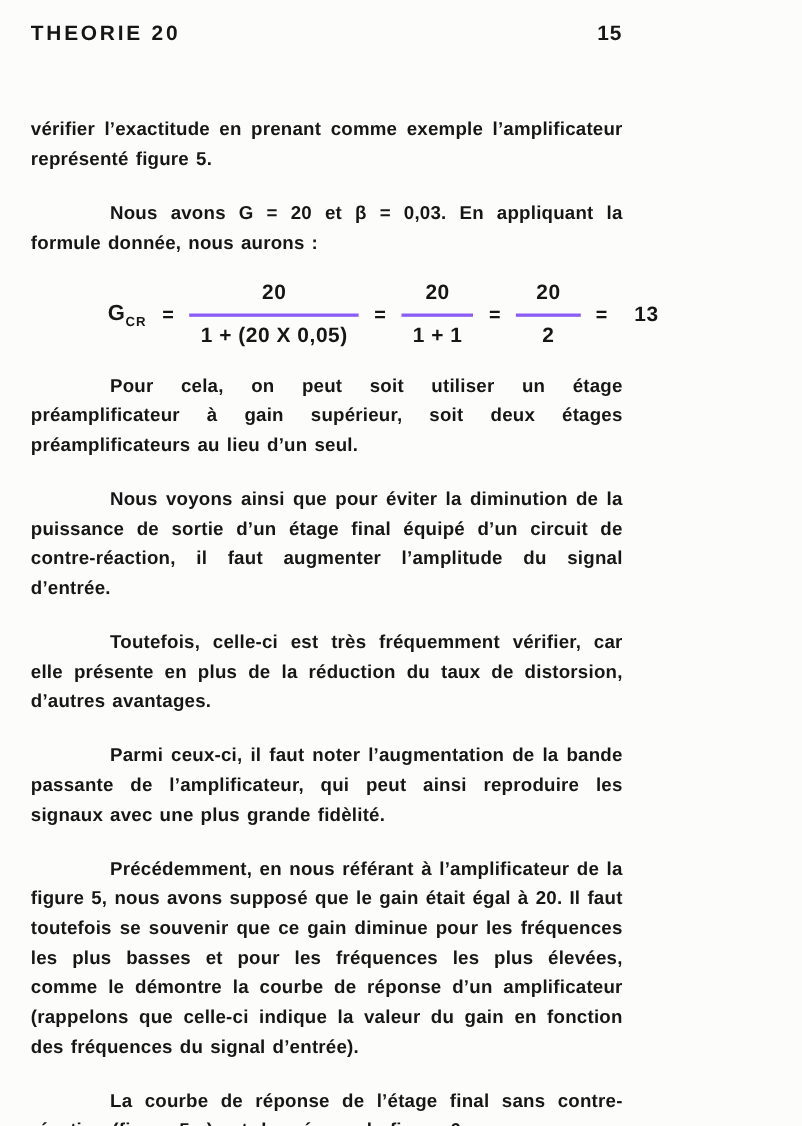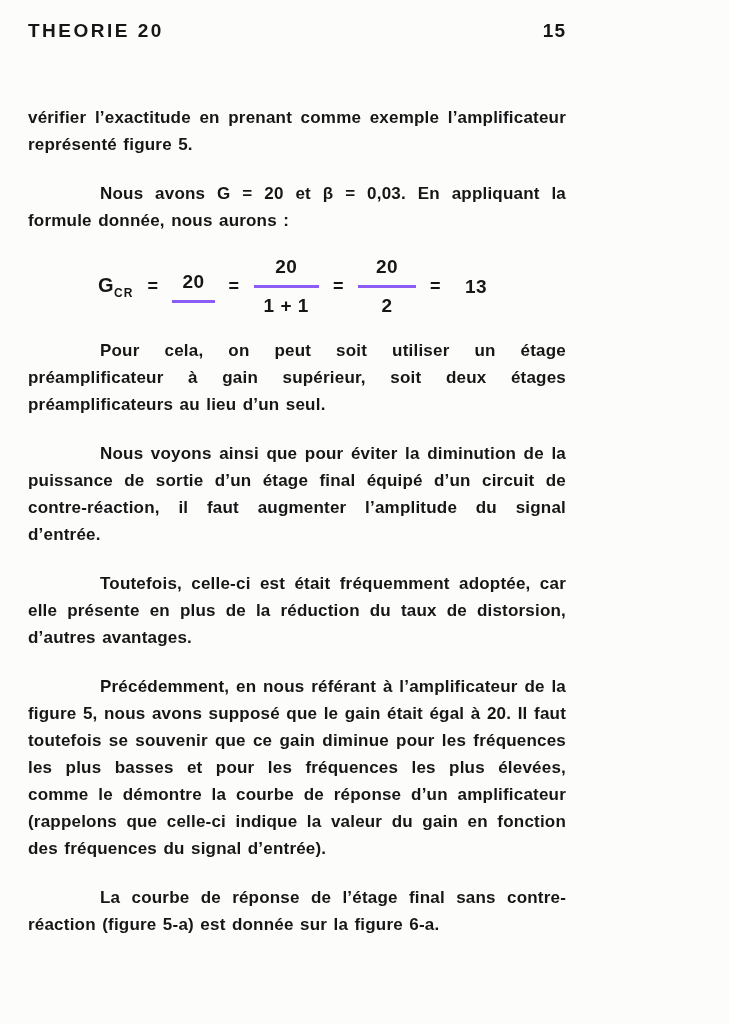--- a/index.html
+++ b/index.html
@@ -62,41 +62,43 @@
 
     <p class="para">vérifier l’exactitude en prenant comme exemple l’amplificateur représenté figure 5.</p>
 
     <p class="para indent">Nous avons G = 20 et β = 0,03. En appliquant la formule donnée, nous aurons :</p>
 
     <div class="formula">
       <span class="lhs"><span>G</span><sub>CR</sub></span>
       <span class="eq">=</span>
       <span class="frac">
         <span class="fnum">20</span>
+        <span class="fden">1 + (20 X 0,05)</span>
       </span>
       <span class="eq">=</span>
       <span class="frac">
         <span class="fnum">20</span>
         <span class="fden">1 + 1</span>
       </span>
       <span class="eq">=</span>
       <span class="frac wide">
         <span class="fnum">20</span>
         <span class="fden">2</span>
       </span>
       <span class="eq">=</span>
       <span class="result">13</span>
     </div>
 
     <p class="para indent">Pour cela, on peut soit utiliser un étage préamplificateur à gain supérieur, soit deux étages préamplificateurs au lieu d’un seul.</p>
 
     <p class="para indent">Nous voyons ainsi que pour éviter la diminution de la puissance de sortie d’un étage final équipé d’un circuit de contre-réaction, il faut augmenter l’amplitude du signal d’entrée.</p>
 
 
-    <p class="para indent">Toutefois, celle-ci est était fréquemment adoptée, car elle présente en plus de la réduction du taux de distorsion, d’autres avantages.</p>
+    <p class="para indent">Toutefois, celle-ci est très fréquemment vérifier, car elle présente en plus de la réduction du taux de distorsion, d’autres avantages.</p>
 
+    <p class="para indent">Parmi ceux-ci, il faut noter l’augmentation de la bande passante de l’amplificateur, qui peut ainsi reproduire les signaux avec une plus grande fidèlité.</p>
 
     <p class="para indent">Précédemment, en nous référant à l’amplificateur de la figure 5, nous avons supposé que le gain était égal à 20. Il faut toutefois se souvenir que ce gain diminue pour les fréquences les plus basses et pour les fréquences les plus élevées, comme le démontre la courbe de réponse d’un amplificateur (rappelons que celle-ci indique la valeur du gain en fonction des fréquences du signal d’entrée).</p>
 
     <p class="para indent">La courbe de réponse de l’étage final sans contre-réaction (figure 5-a) est donnée sur la figure 6-a.</p>
 
   </div>
 </div>
 
 </body></html>

